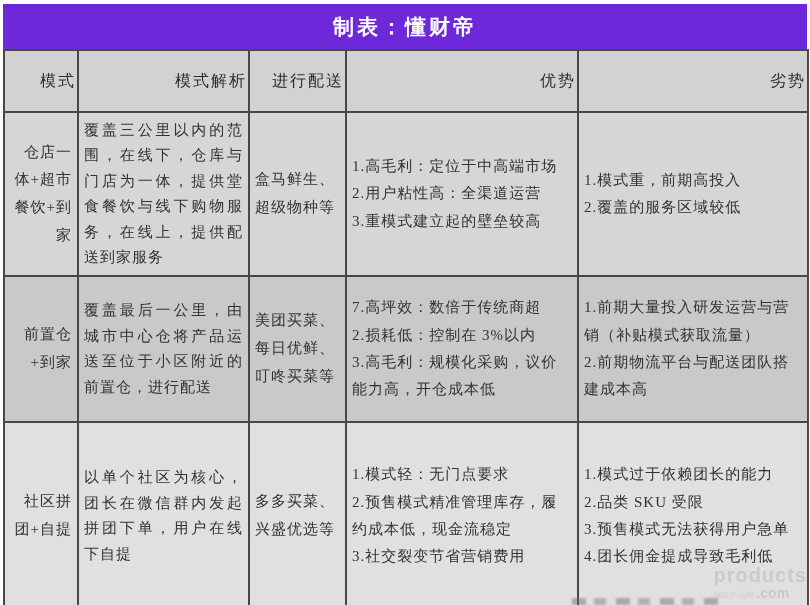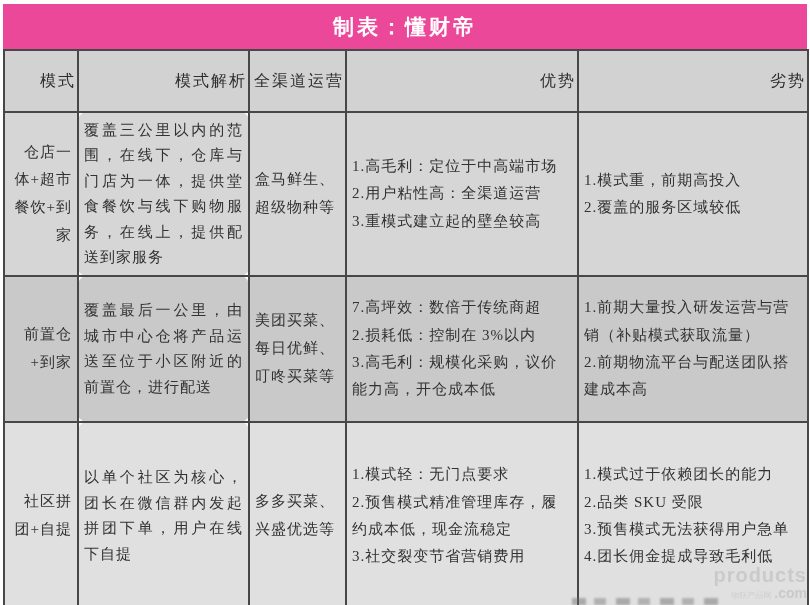--- a/index.html
+++ b/index.html
@@ -4,21 +4,21 @@
 <style>
   html,body { margin:0; padding:0; background:#ffffff; }
   .sheet {
     position:relative; width:810px; height:605px; overflow:hidden;
     background:#fefefe;
     font-family:"Liberation Serif","DejaVu Serif",serif;
     color:#323232;
   }
   .title-band {
     position:absolute; left:3px; top:4px; width:804px; height:45px;
-    background:#ec4899; color:#ffffff;
+    background:#6d28d9; color:#ffffff;
     display:flex; align-items:center; justify-content:center;
     font-size:21px; font-weight:bold; letter-spacing:3px;
   }
   table.cmp {
     position:absolute; left:3px; top:49px; width:804px;
     border-collapse:collapse; table-layout:fixed;
   }
   .cmp th, .cmp td {
     border:2px solid #474747;
     overflow:hidden;
@@ -29,25 +29,25 @@
     text-align:right; letter-spacing:2px;
   }
   .cmp tbody td {
     font-size:15px; vertical-align:middle;
     padding:4px 5px; letter-spacing:1px;
   }
   tr.r1 { height:164px; } tr.r1 td { background:#d6d6d6; }
   tr.r2 { height:146px; } tr.r2 td { background:#c9c9c9; }
   tr.r3 { height:188px; } tr.r3 td { background:#e0e0e0; }
   td.c-mode      { line-height:1.85; padding-left:5px;text-align:right; }
-  td.c-analysis  { text-align:justify; line-height:1.7; padding:5px 6px 5px 7px;border-radius:9px; }
+  td.c-analysis  { text-align:justify; line-height:1.7; padding:5px 6px 5px 7px; }
   td.c-companies { line-height:1.85; padding-left:5px; }
   td.c-adv, td.c-dis { white-space:pre-line; line-height:1.82; padding-left:6px; }
   .watermark {
-    position:absolute; right:3px; bottom:4px; text-align:right;
+    position:absolute; right:3px; bottom:4px; text-align:left;
     color:#c7c7c7; line-height:1; pointer-events:none;
   }
   .wm-brand {
     font-family:"Liberation Sans","DejaVu Sans",sans-serif;
     font-size:20px; font-weight:bold; letter-spacing:1px; opacity:.85;
   }
   .wm-sub {
     font-family:"Liberation Sans","DejaVu Sans",sans-serif;
     font-size:8px; color:#cfcfcf; margin-right:3px;
   }
@@ -77,21 +77,21 @@
       <col style="width:74px">
         <col style="width:171px">
         <col style="width:97px">
       <col style="width:232px">
         <col style="width:230px">
     </colgroup>
     <thead>
       <tr>
         <th>模式</th>
         <th>模式解析</th>
-        <th>全渠道运营</th>
+        <th>进行配送</th>
         <th>优势</th>
         <th>劣势</th>
       </tr>
     </thead>
     <tbody>
       <tr class="r1">
         <td class="c-mode">仓店一体+超市餐饮+到家</td>
         <td class="c-analysis">覆盖三公里以内的范围，在线下，仓库与门店为一体，提供堂食餐饮与线下购物服务，在线上，提供配送到家服务</td>
         <td class="c-companies">盒马鲜生、超级物种等</td>
         <td class="c-adv">1.高毛利：定位于中高端市场

